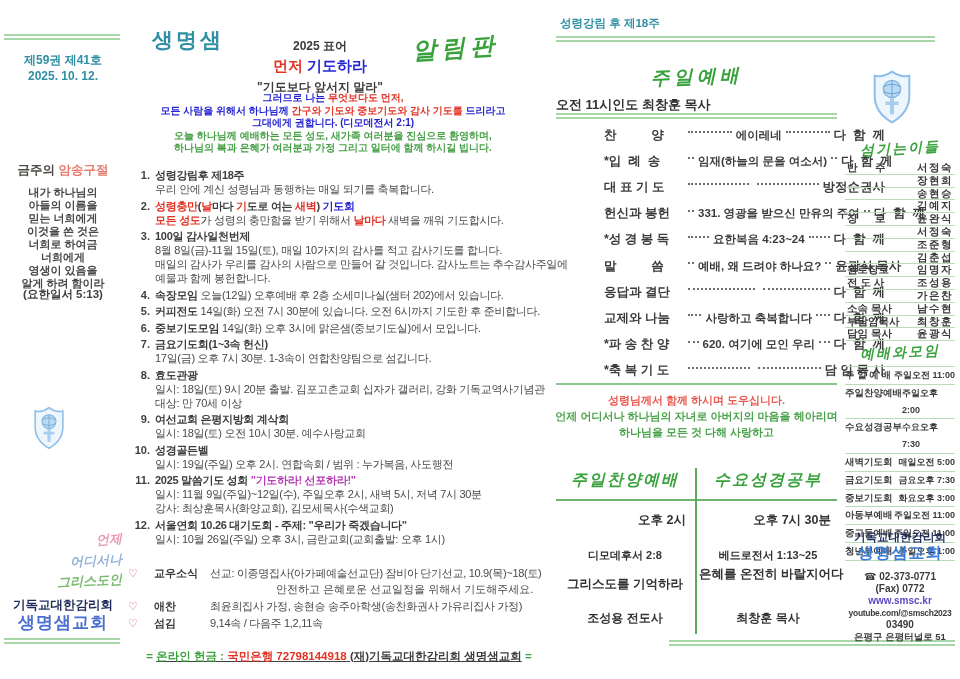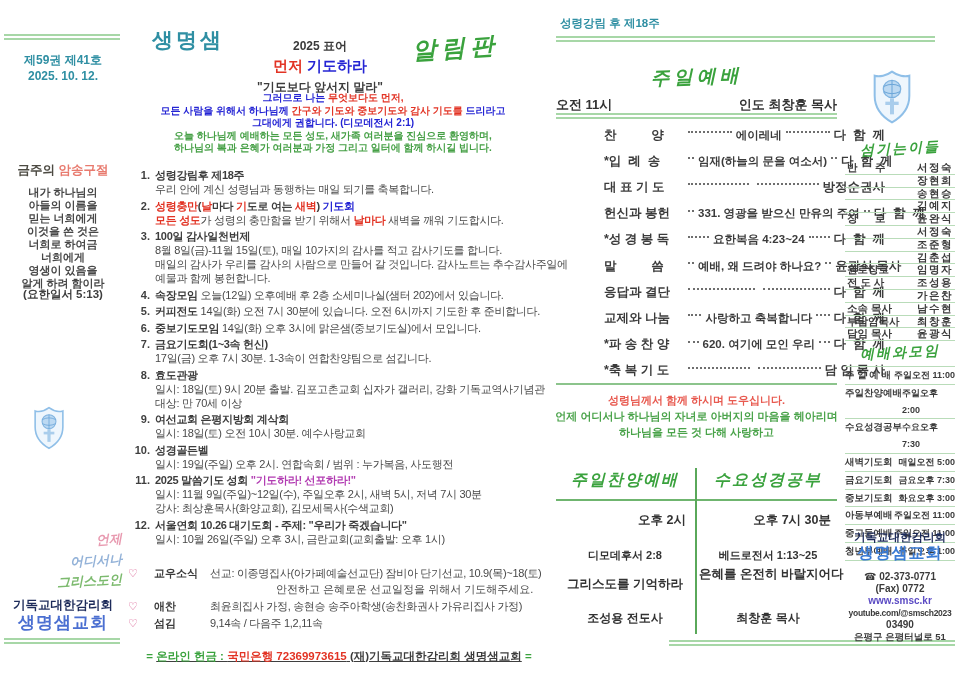--- a/index.html
+++ b/index.html
@@ -58,21 +58,21 @@
   .heart{flex:none;width:26px;color:#d6568c;font-weight:bold;}
   .news-label{flex:none;width:56px;font-weight:bold;color:#3c3c3c;}
   .news-text{white-space:nowrap;letter-spacing:-0.3px;color:#484848;}
   .news-cont{padding-left:148px;margin-top:-2px;margin-bottom:3px;color:#484848;}
   .giving{left:128px;top:649px;width:422px;text-align:center;font-size:11.5px;font-weight:bold;}
   .giving .u{text-decoration:underline;}
   
   .week-hdr{left:560px;top:16px;font-size:11.5px;font-weight:bold;color:#2f8fa3;}
   .svc-title{left:556px;top:64px;width:281px;text-align:center;font-size:19px;letter-spacing:4px;
              transform:rotate(-2deg);}
-  .svc-row{left:556px;top:96px;width:281px;display:flex;justify-content:space-between;
+  .svc-row{left:556px;top:96px;width:281px;display:flex;justify-content:flex-start;
            font-size:13px;font-weight:bold;color:#333;}
   .worship{left:556px;top:122px;width:281px;margin-left:48px;}
   .w-row{display:flex;align-items:center;height:26.2px;font-weight:bold;color:#3b3b3b;}
   .w-label{flex:none;width:80px;font-size:12.5px;white-space:pre;}
   .w-dots{flex:1;border-bottom:2px dotted #6e6e6e;margin:0 4px;transform:translateY(-3px);min-width:6px;}
   .w-item{flex:none;font-size:11.5px;white-space:nowrap;}
   .w-who{flex:none;font-size:12.5px;white-space:pre;text-align:right;}
   .blessing{left:546px;top:392px;width:301px;text-align:center;font-size:11px;font-weight:bold;
             line-height:16px;white-space:nowrap;}
   .blessing .b1{color:#e85a50;}
@@ -276,21 +276,21 @@
     </div>
     <div class="news-row">
       <span class="heart">♡</span>
       <span class="news-label">섬김</span>
       <span class="news-text">9,14속 / 다음주 1,2,11속</span>
     </div>
   </div>
 
   <div class="abs giving">
     <span class="sg-green">=</span>
-    <span class="u"><span class="sg-green">온라인 헌금 : </span><span class="sg-red">국민은행 72369973615</span><span class="sg-dark"> (재)기독교대한감리회 생명샘교회</span></span>
+    <span class="u"><span class="sg-green">온라인 헌금 : </span><span class="sg-red">국민은행 72798144918</span><span class="sg-dark"> (재)기독교대한감리회 생명샘교회</span></span>
     <span class="sg-green">=</span>
   </div>
 
   <div class="abs week-hdr">성령강림 후 제18주</div>
   <div class="dline" style="left:556px;top:36px;width:379px;"></div>
 
   <svg class="logo" style="left:872px;top:70px;" width="40" height="54" viewBox="0 0 60 80">
     <path d="M30 2 C22 8 11 10 4 8 L4 38 C4 58 16 70 30 78 C44 70 56 58 56 38 L56 8 C49 10 38 8 30 2 Z" fill="#eef6fd" stroke="#8fbfe8" stroke-width="3"></path>
     <circle cx="30" cy="28" r="13" fill="#bcd9f2" stroke="#7fb3e0" stroke-width="2"></circle>
     <path d="M18 24 Q30 18 42 24 M18 32 Q30 38 42 32 M30 15 L30 41" stroke="#6aa5d8" stroke-width="1.5" fill="none"></path>

